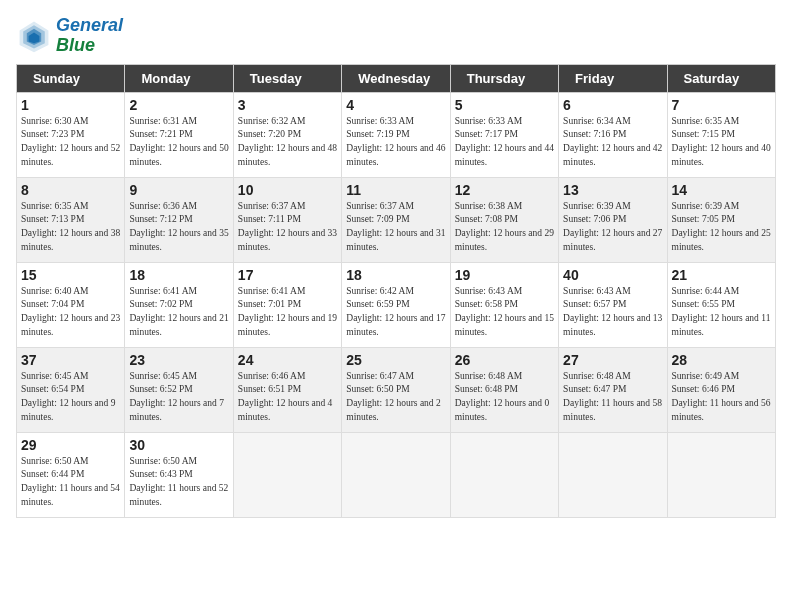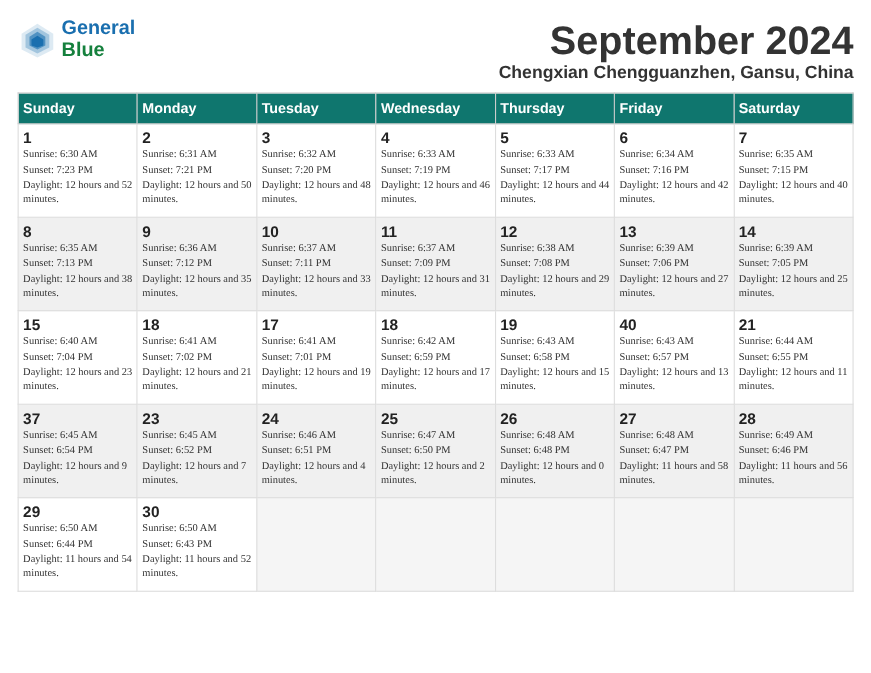--- a/index.html
+++ b/index.html
@@ -22,20 +22,21 @@
       gap: 4px;
     }
     .logo-text {
       font-size: 18px;
       font-weight: bold;
       color: #333;
       line-height: 1.1;
     }
     .logo-text span {
       color: #1a6faf;
+      font-style: italic;
     }
     .logo-icon {
       width: 36px;
       height: 36px;
     }
     .title-block {
       text-align: right;
     }
     .month-title {
       font-size: 36px;
@@ -46,25 +47,25 @@
       font-size: 16px;
       font-weight: bold;
       color: #333;
     }
     .calendar {
       width: 100%;
       border-collapse: collapse;
       table-layout: fixed;
     }
     .calendar th {
-      background: #0f766e;
+      background: #404040;
       color: #fff;
       font-size: 13px;
       font-weight: bold;
-      padding: 6px 4px;
+      padding: 6px 16px;
       text-align: left;
       border: 1px solid #ccc;
     }
     .calendar td {
       vertical-align: top;
       padding: 4px;
       border: 1px solid #ddd;
       font-size: 10px;
       color: #333;
       background: #fff;
@@ -98,24 +99,20 @@
     <svg class="logo-icon" viewBox="0 0 40 40">
       <polygon points="20,4 36,14 36,30 20,38 4,30 4,14" fill="#1a6faf" opacity="0.15"></polygon>
       <polygon points="20,8 32,15 32,28 20,34 8,28 8,15" fill="#1a6faf" opacity="0.3"></polygon>
       <polygon points="20,12 28,17 28,26 20,30 12,26 12,17" fill="#1a6faf" opacity="0.6"></polygon>
       <polygon points="20,16 26,20 26,26 20,28 14,26 14,20" fill="#1a6faf"></polygon>
     </svg>
     <div class="logo-text">
       <span>General</span><br><span style="color:#15803d">Blue</span>
     </div>
   </div>
-  <div class="title-block">
-    <div class="month-title">September 2024</div>
-    <div class="location">Chengxian Chengguanzhen, Gansu, China</div>
-  </div>
 </div>
 
 <table class="calendar">
   <thead>
     <tr>
     <th>Sunday</th>
         <th>Monday</th>
         <th>Tuesday</th>
         <th>Wednesday</th>
         <th>Thursday</th>

